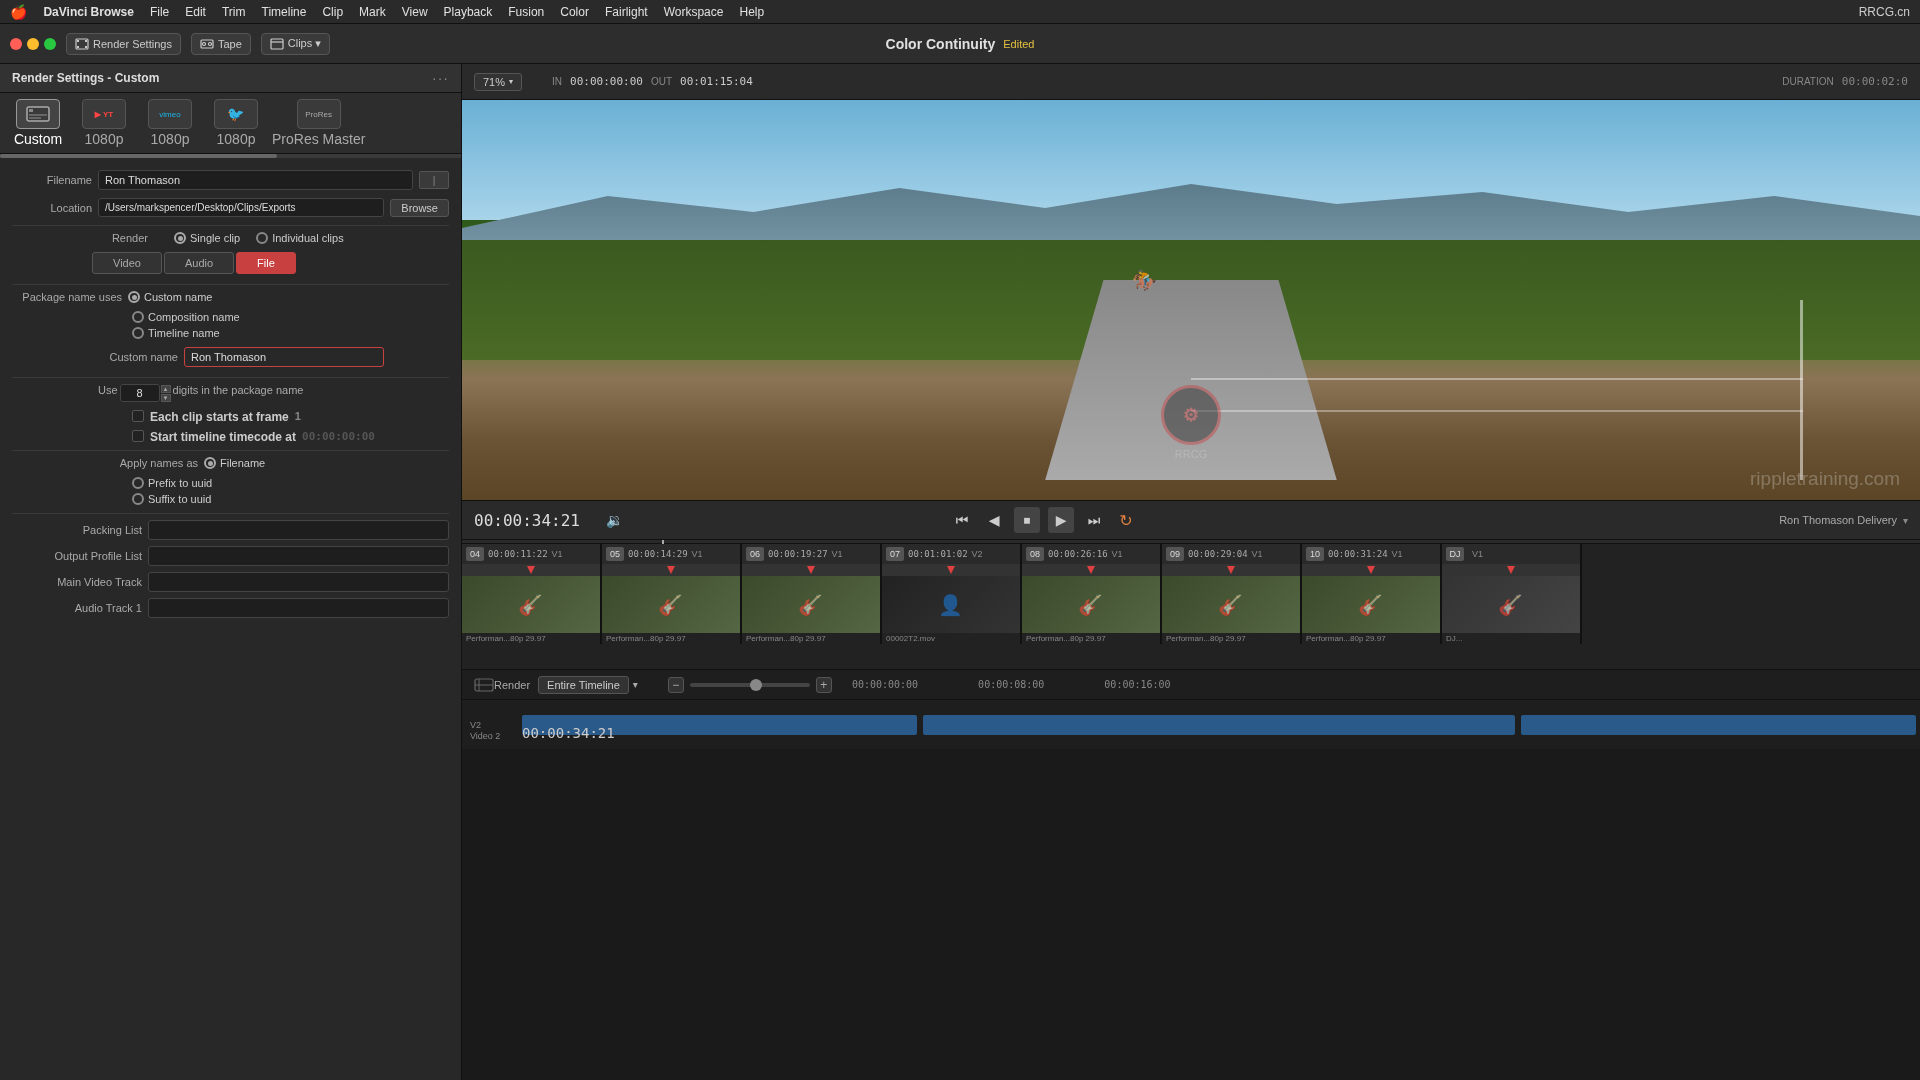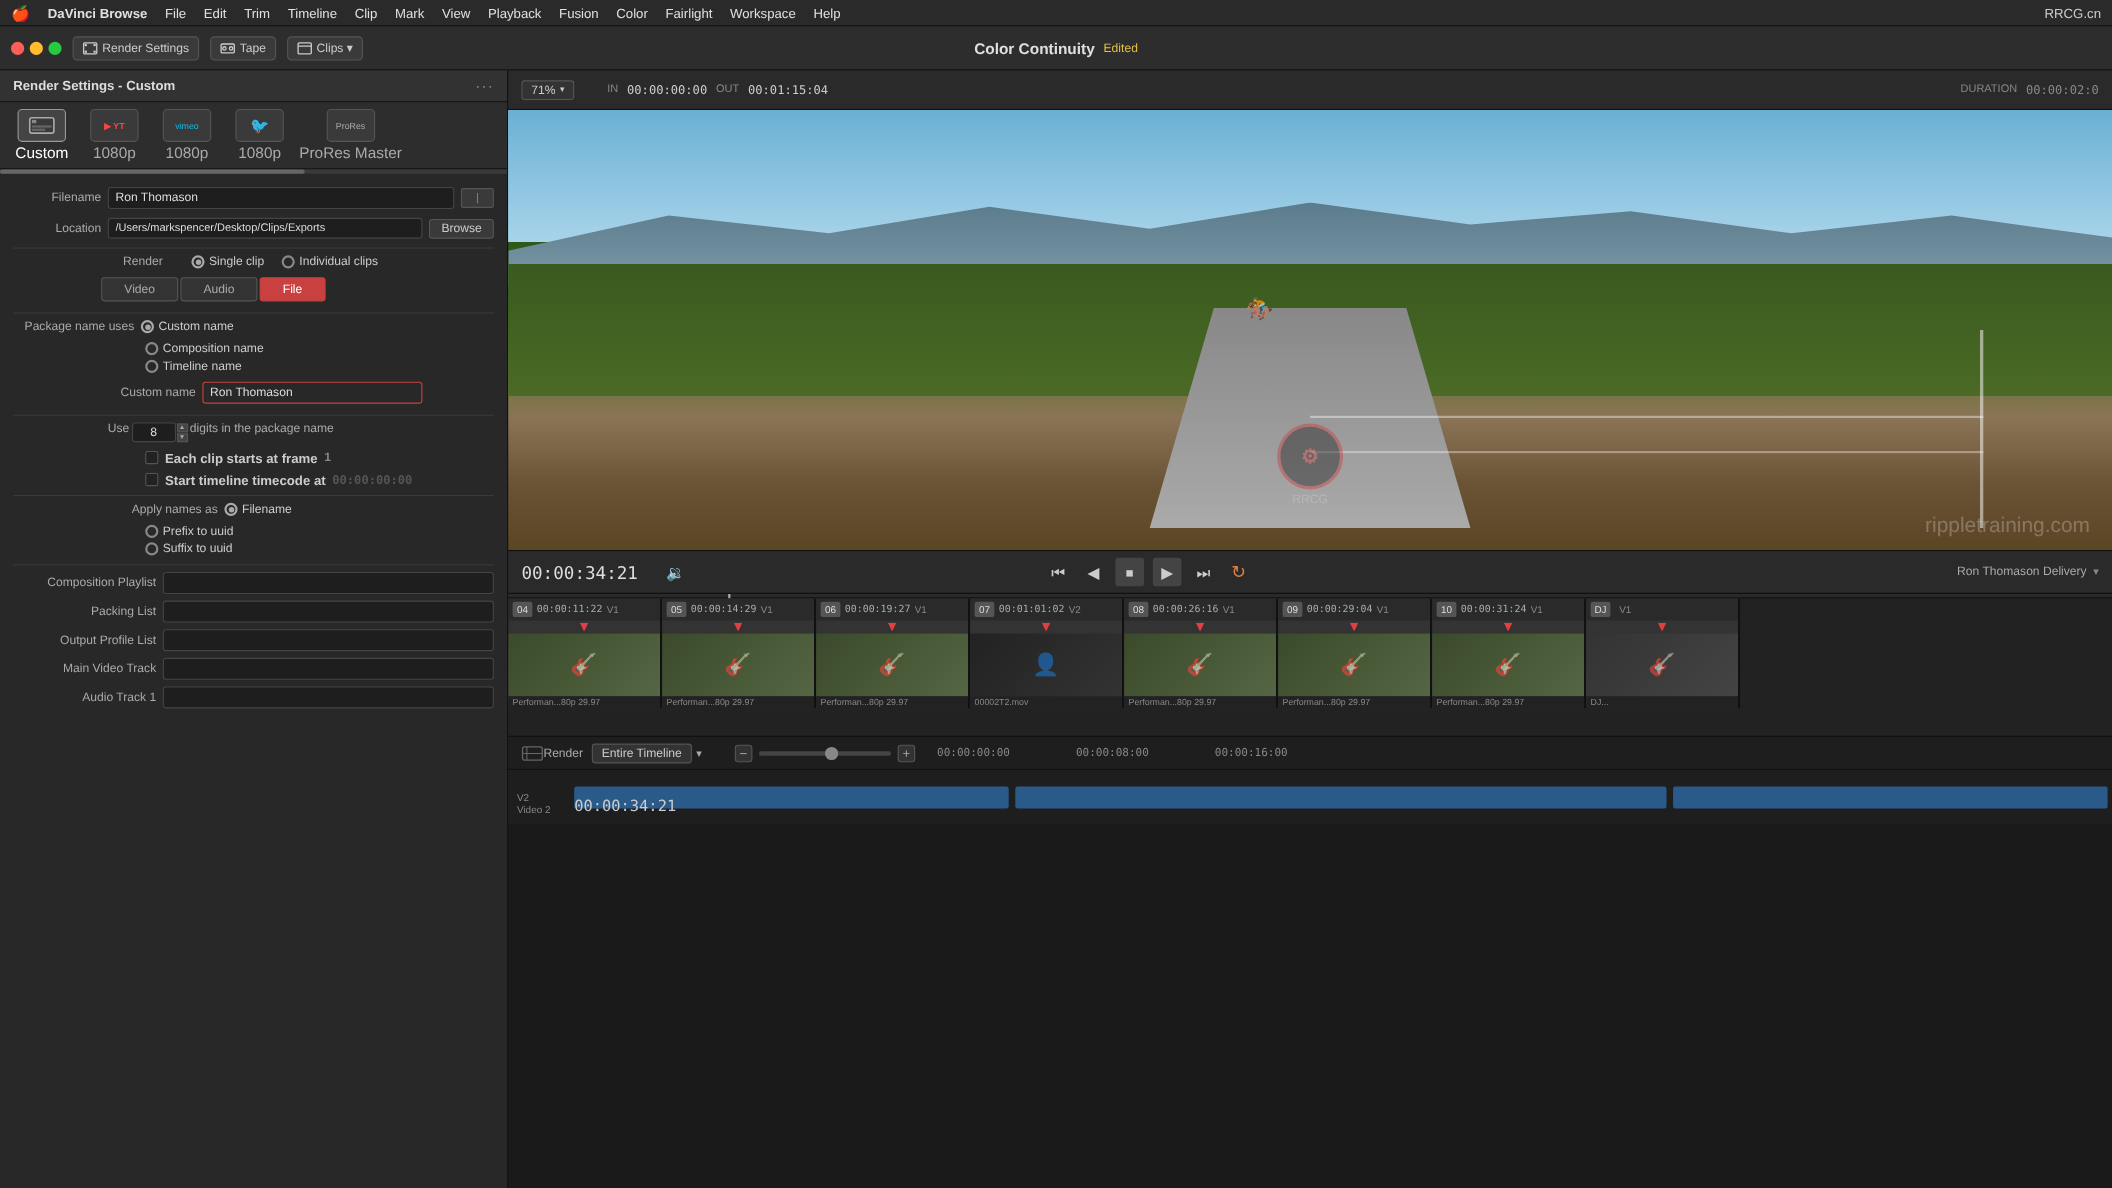--- a/index.html
+++ b/index.html
@@ -873,24 +873,20 @@
         </div>
         <div class="radio-option">
           <div class="radio-dot"></div>
           <span>Suffix to uuid</span>
         </div>
       </div>
 
       <hr class="section-divider">
 
       <div class="profile-row">
-        <span class="profile-label">Composition Playlist</span>
-        <input class="profile-input" type="text" style="">
-      </div>
-      <div class="profile-row">
         <span class="profile-label">Packing List</span>
         <input class="profile-input" type="text" style="">
       </div>
       <div class="profile-row">
         <span class="profile-label">Output Profile List</span>
         <input class="profile-input" type="text" style="">
       </div>
       <div class="profile-row">
         <span class="profile-label">Main Video Track</span>
         <input class="profile-input" type="text" style="">

